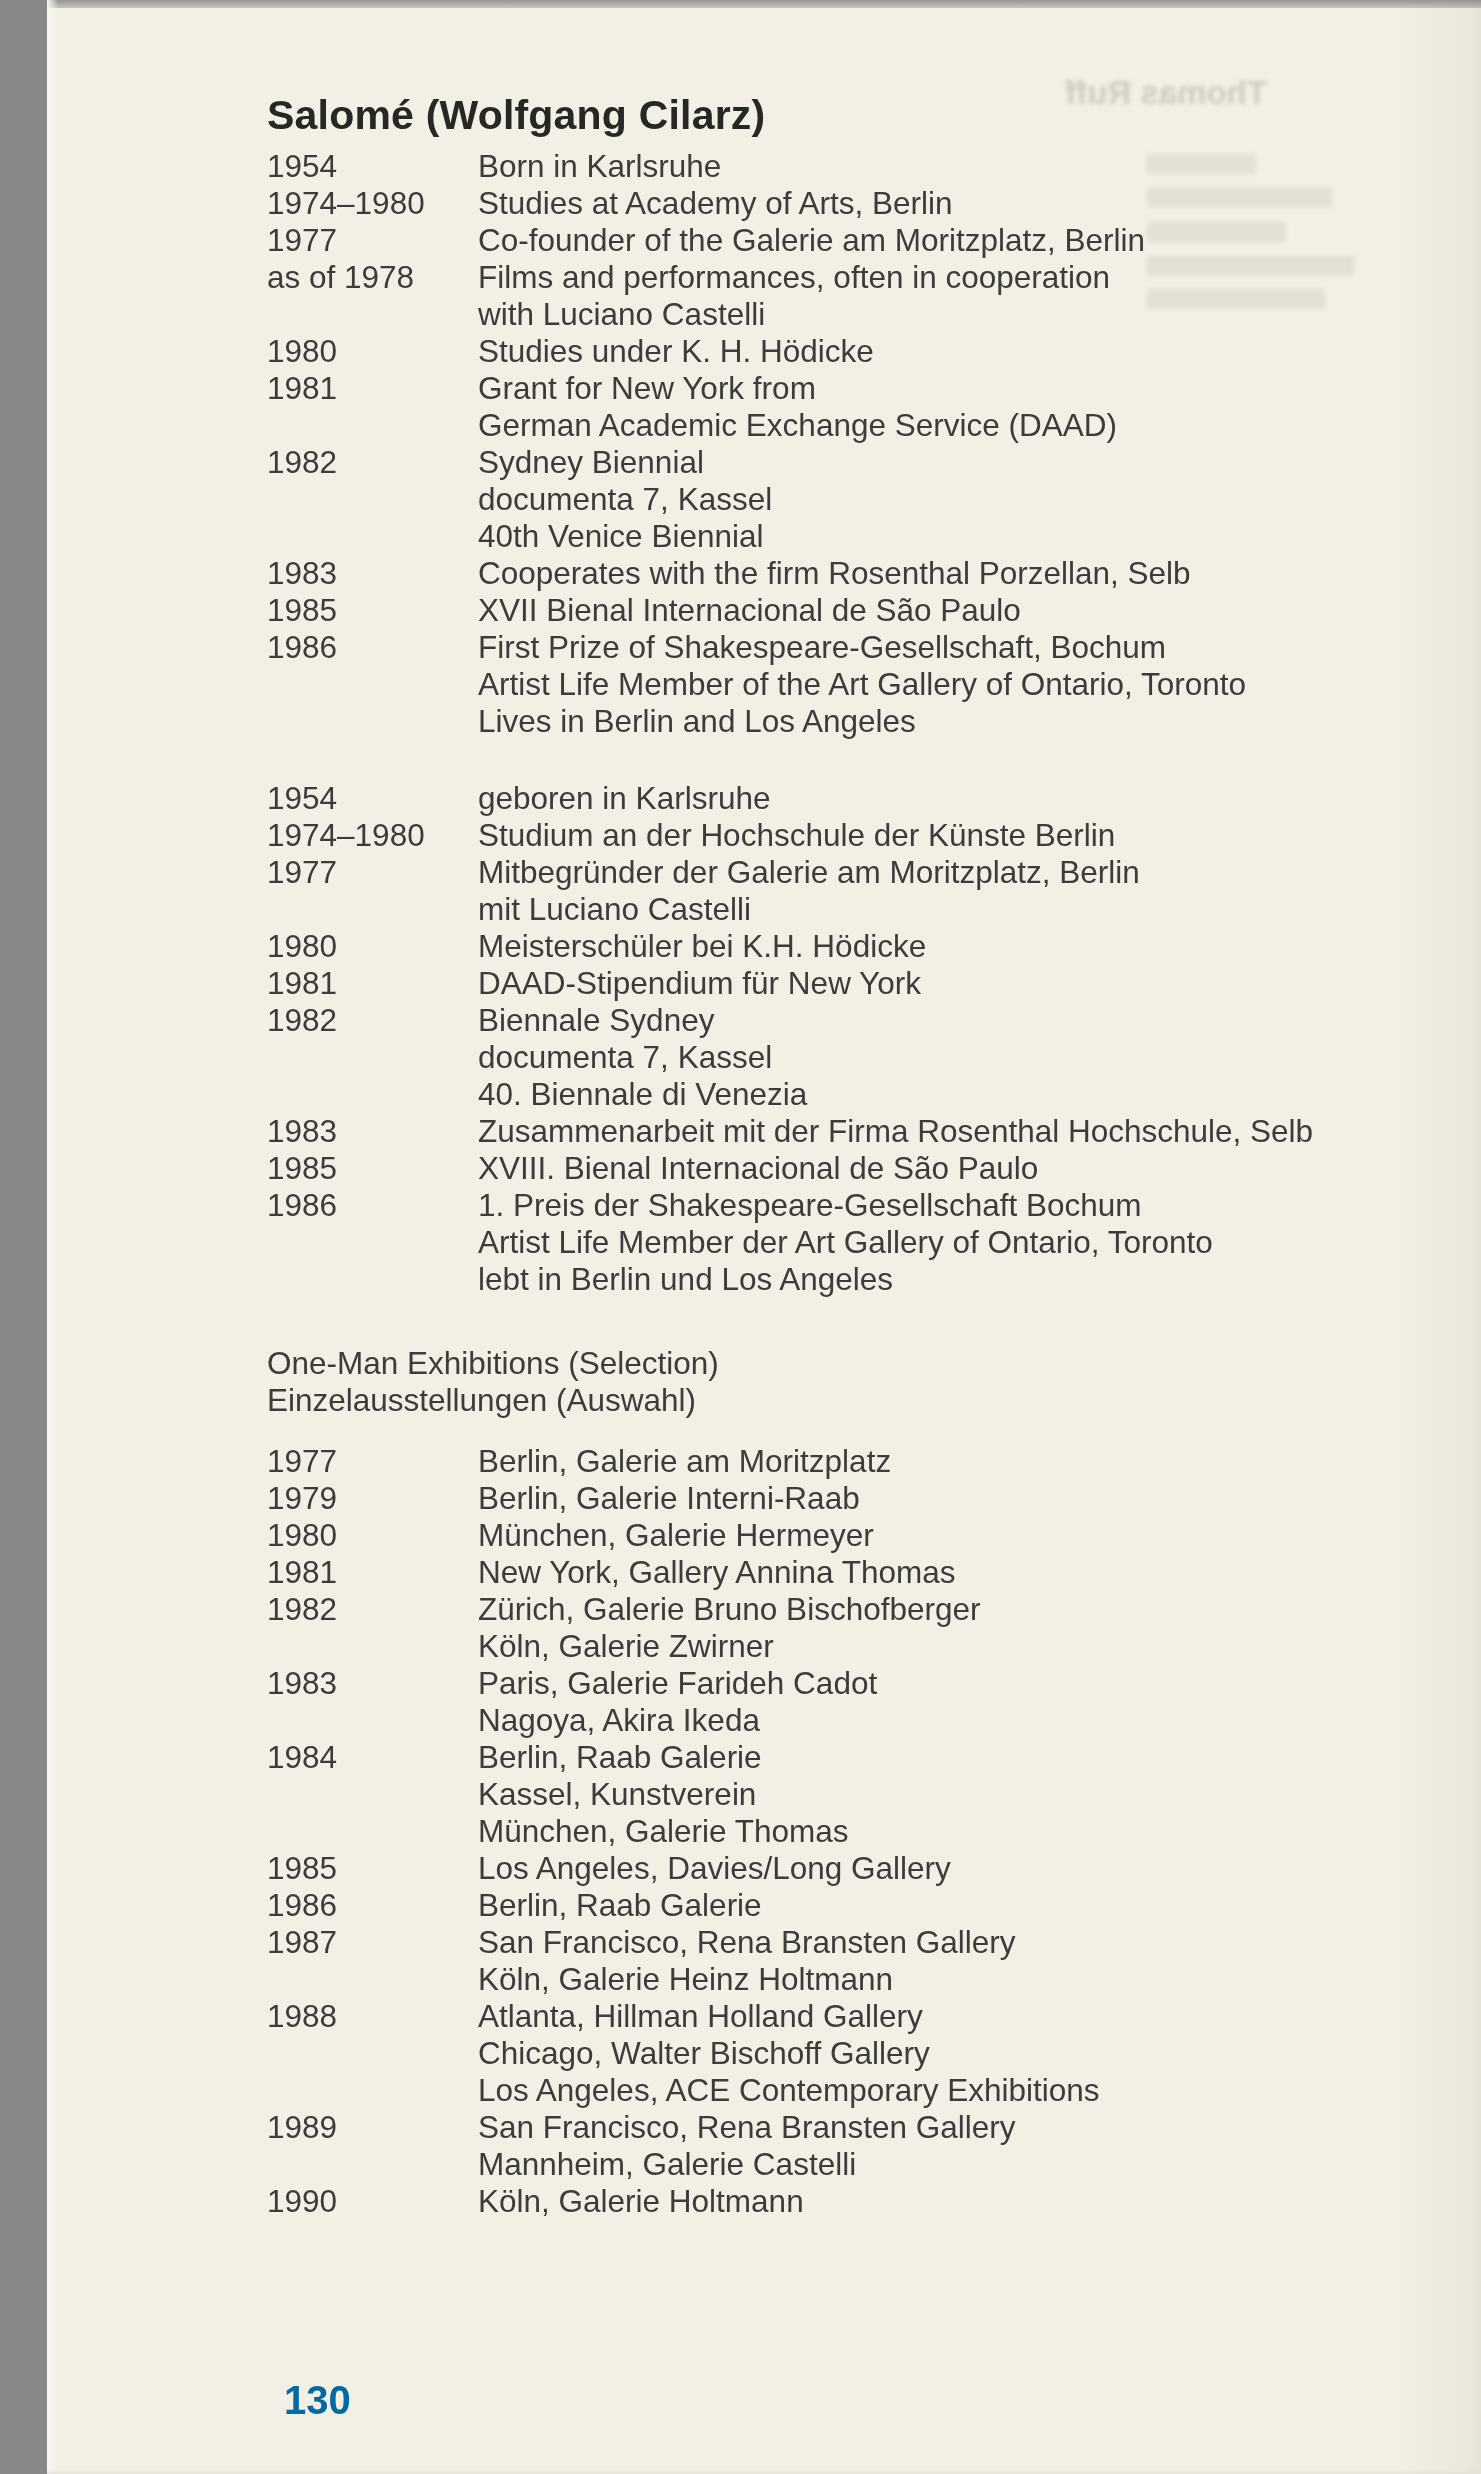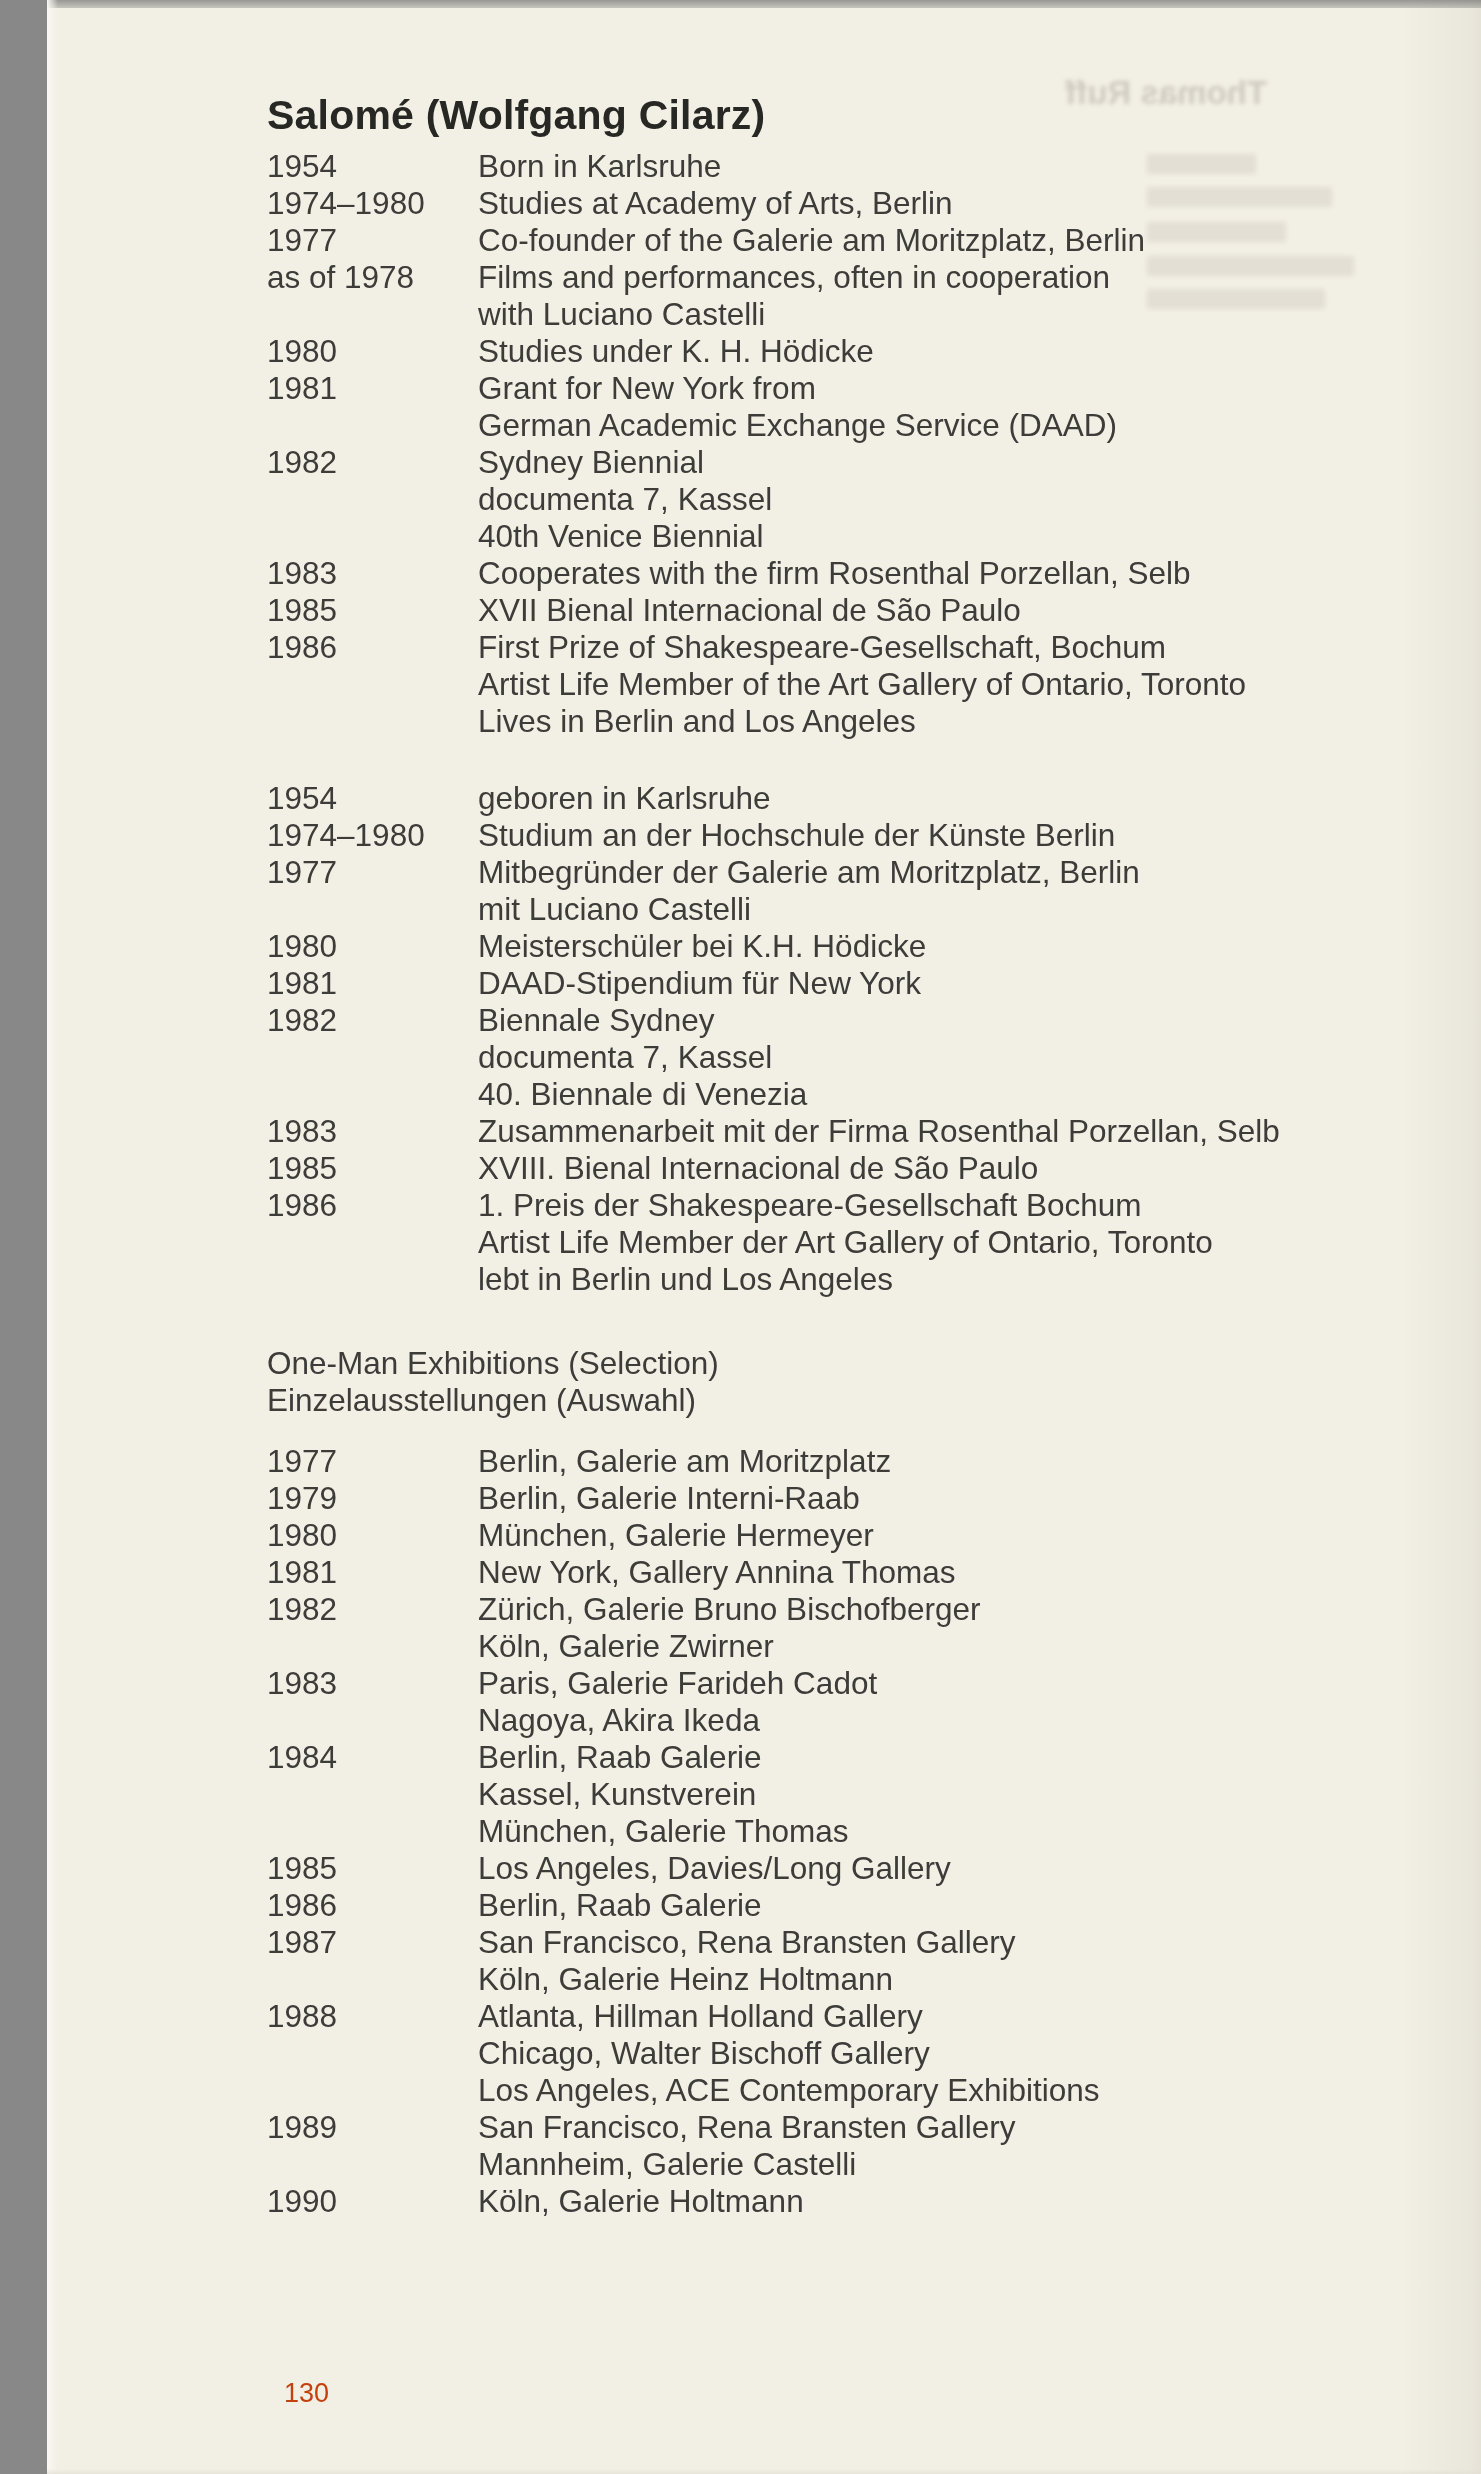--- a/index.html
+++ b/index.html
@@ -53,21 +53,21 @@
   .list.bio-de{top:780px;}
   .list.exh-headers{top:1345px;}
   .list.exh{top:1443px;}
   .row{display:flex;height:37px;align-items:baseline;}
   .row .year{flex:0 0 211px;font-size:31.5px;white-space:nowrap;}
   .row .desc{font-size:31.5px;white-space:nowrap;text-align:center;}
   .heading-line{height:37px;font-size:31.5px;white-space:nowrap;}
 
   .page-number{
     position:absolute;left:237px;top:2378px;
-    font-size:27px;color:#c2410c;
+    font-size:40px;color:#0369a1;font-weight:bold;
   }
 </style>
 </head>
 <body>
 
 <div class="page">
 
   <div class="scan-top-strip"></div>
   <div class="scan-left-strip"></div>
   <div class="scan-right-band"></div>
@@ -208,21 +208,21 @@
         <span class="desc">documenta 7, Kassel</span>
       </div>
 
       <div class="row">
         <span class="year"></span>
         <span class="desc">40. Biennale di Venezia</span>
       </div>
 
       <div class="row">
         <span class="year">1983</span>
-        <span class="desc">Zusammenarbeit mit der Firma Rosenthal Porzellan, Selb</span>
+        <span class="desc">Zusammenarbeit mit der Firma Rosenthal Hochschule, Selb</span>
       </div>
 
       <div class="row">
         <span class="year">1985</span>
         <span class="desc">XVIII. Bienal Internacional de São Paulo</span>
       </div>
 
       <div class="row">
         <span class="year">1986</span>
         <span class="desc">1. Preis der Shakespeare-Gesellschaft Bochum</span>

